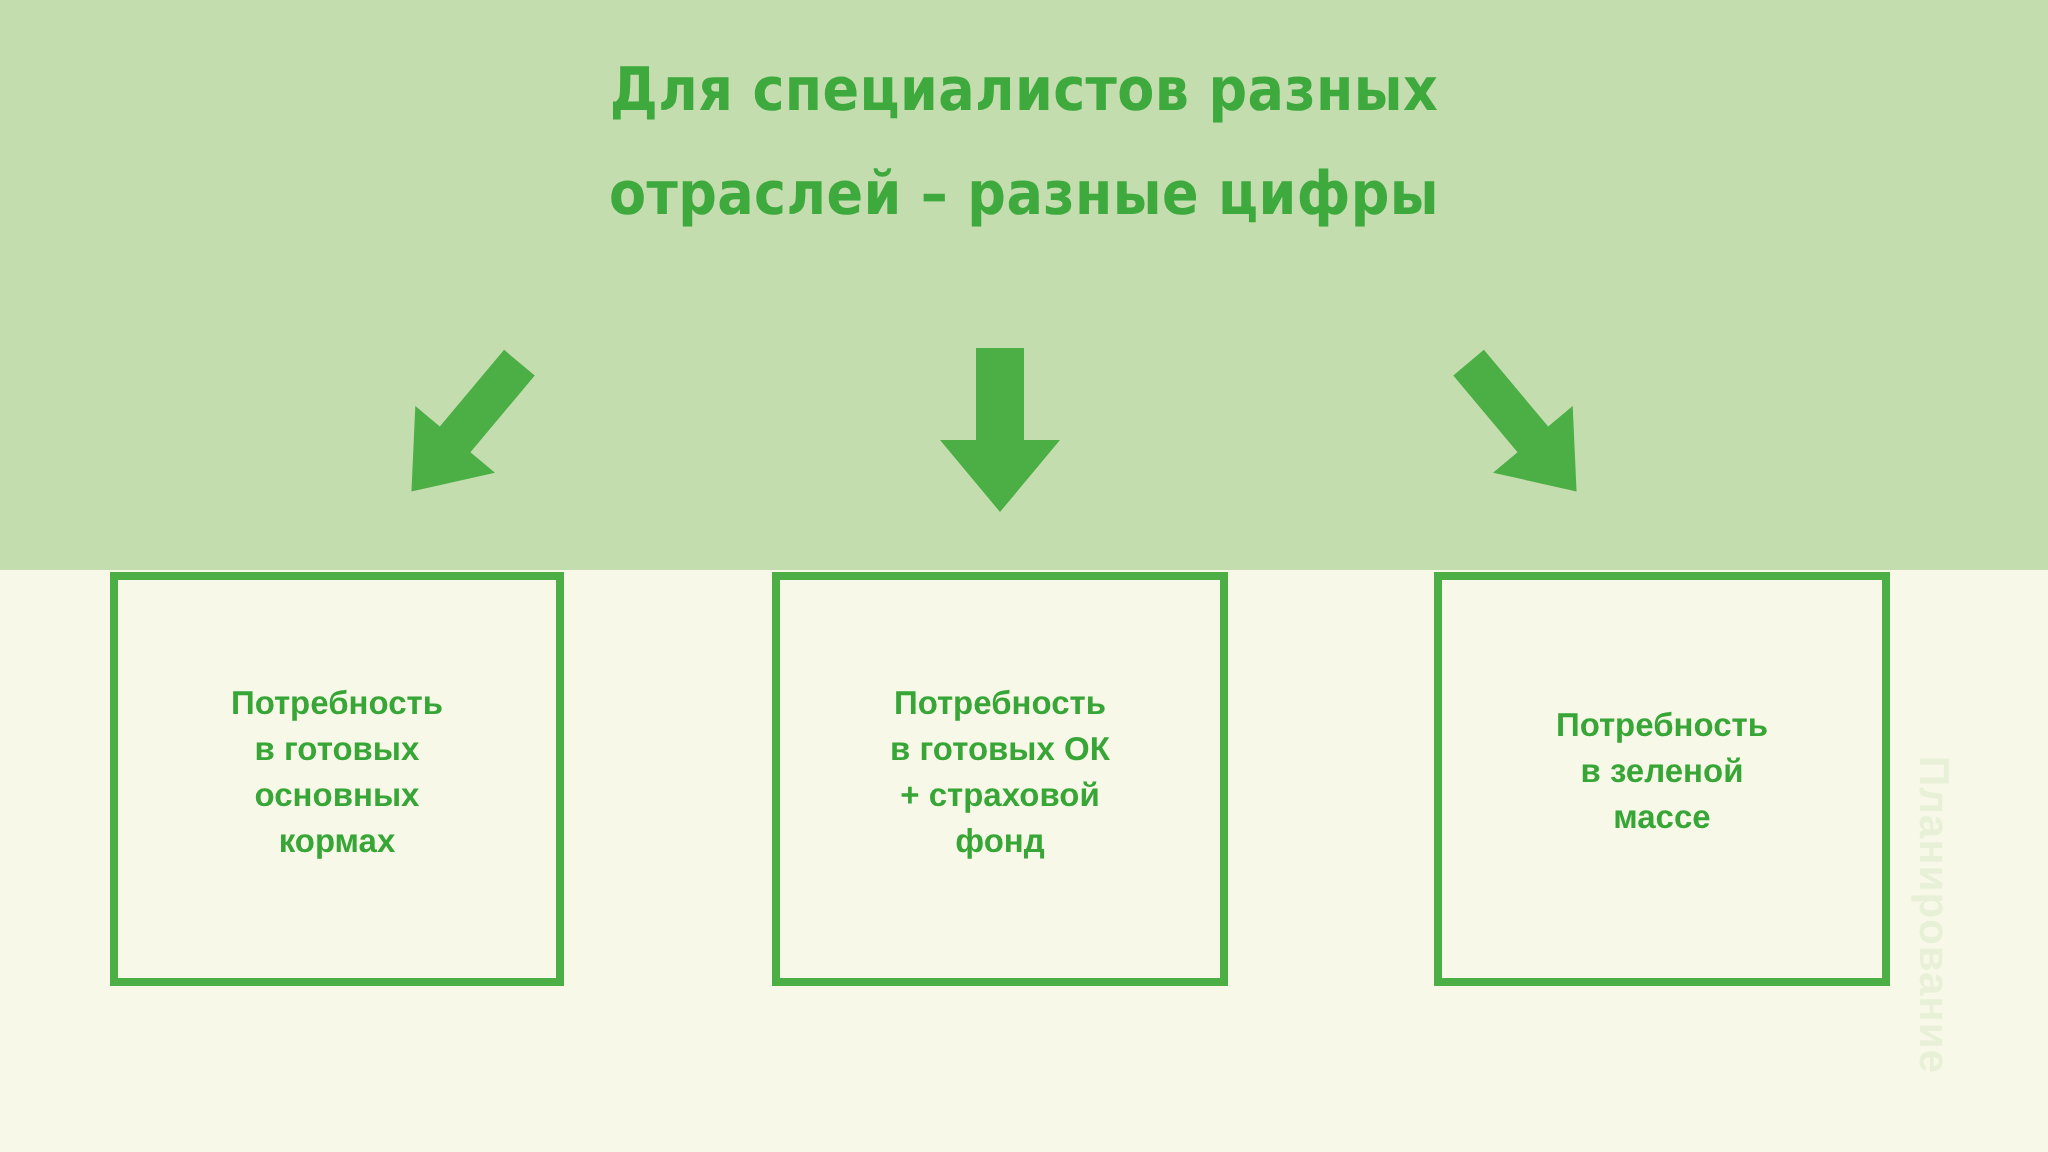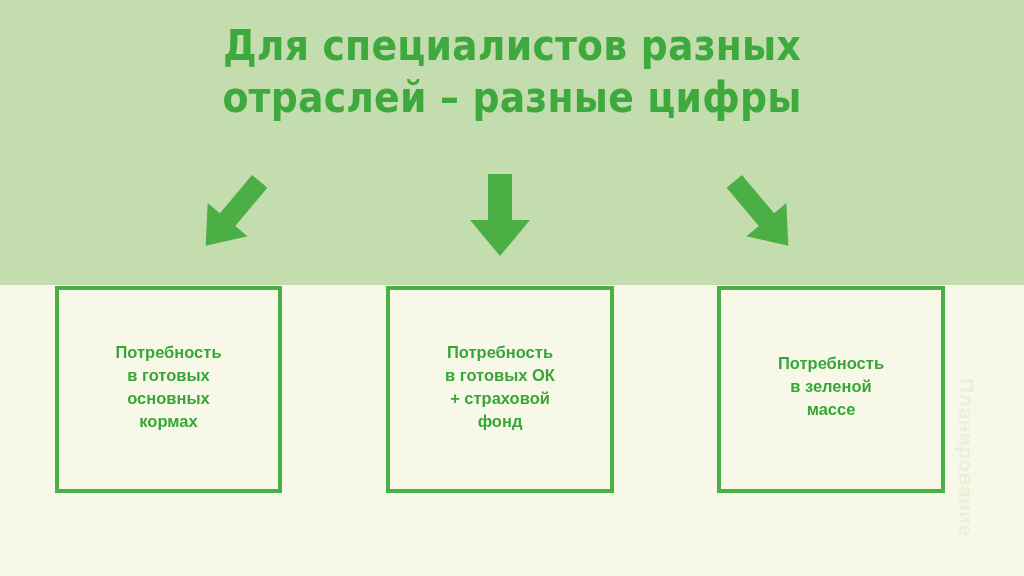--- a/index.html
+++ b/index.html
@@ -36,21 +36,21 @@
   
   .title {
     position: absolute;
     left: 0;
     top: 20px;
     width: 1024px;
     text-align: center;
     color: #3eaa3e;
     font-family: "DejaVu Sans Condensed", "Liberation Sans Narrow", "Liberation Sans", sans-serif;
     font-weight: bold;
-    font-size: 42px;
+    font-size: 30px;
     line-height: 52px;
     letter-spacing: 0.2px;
     white-space: pre-line;
     -webkit-font-smoothing: antialiased;
   }
 
   
   .arrow {
     position: absolute;
     width: 96px;

